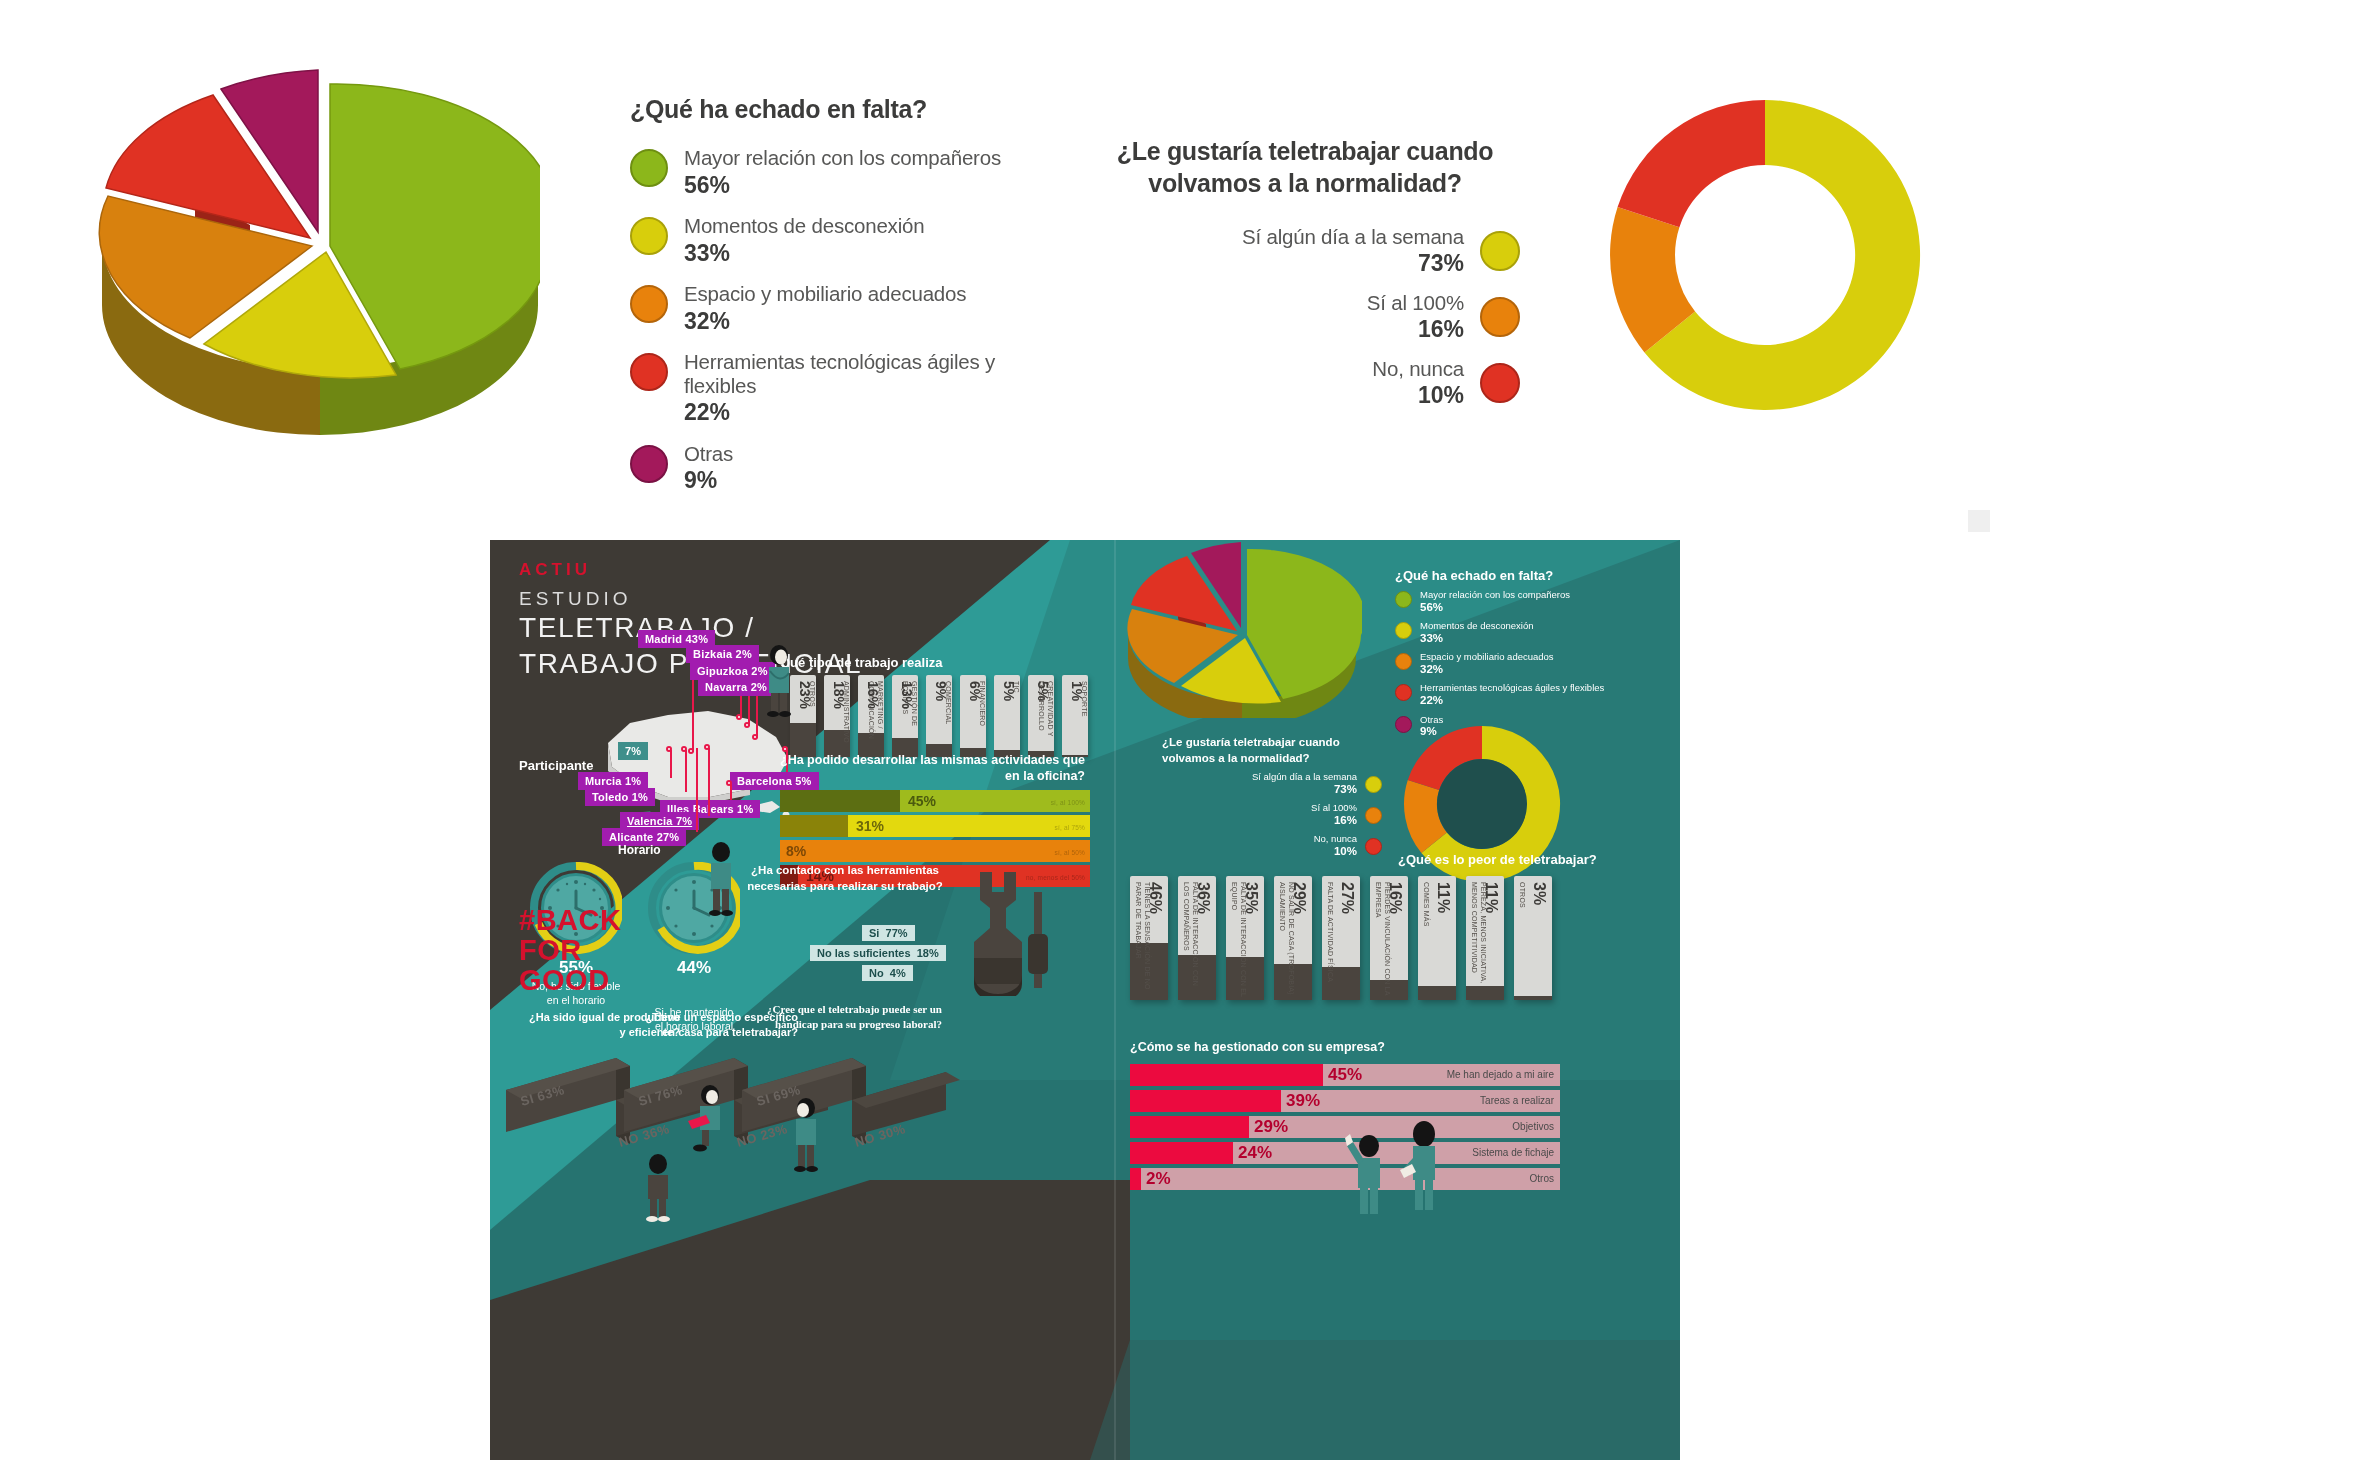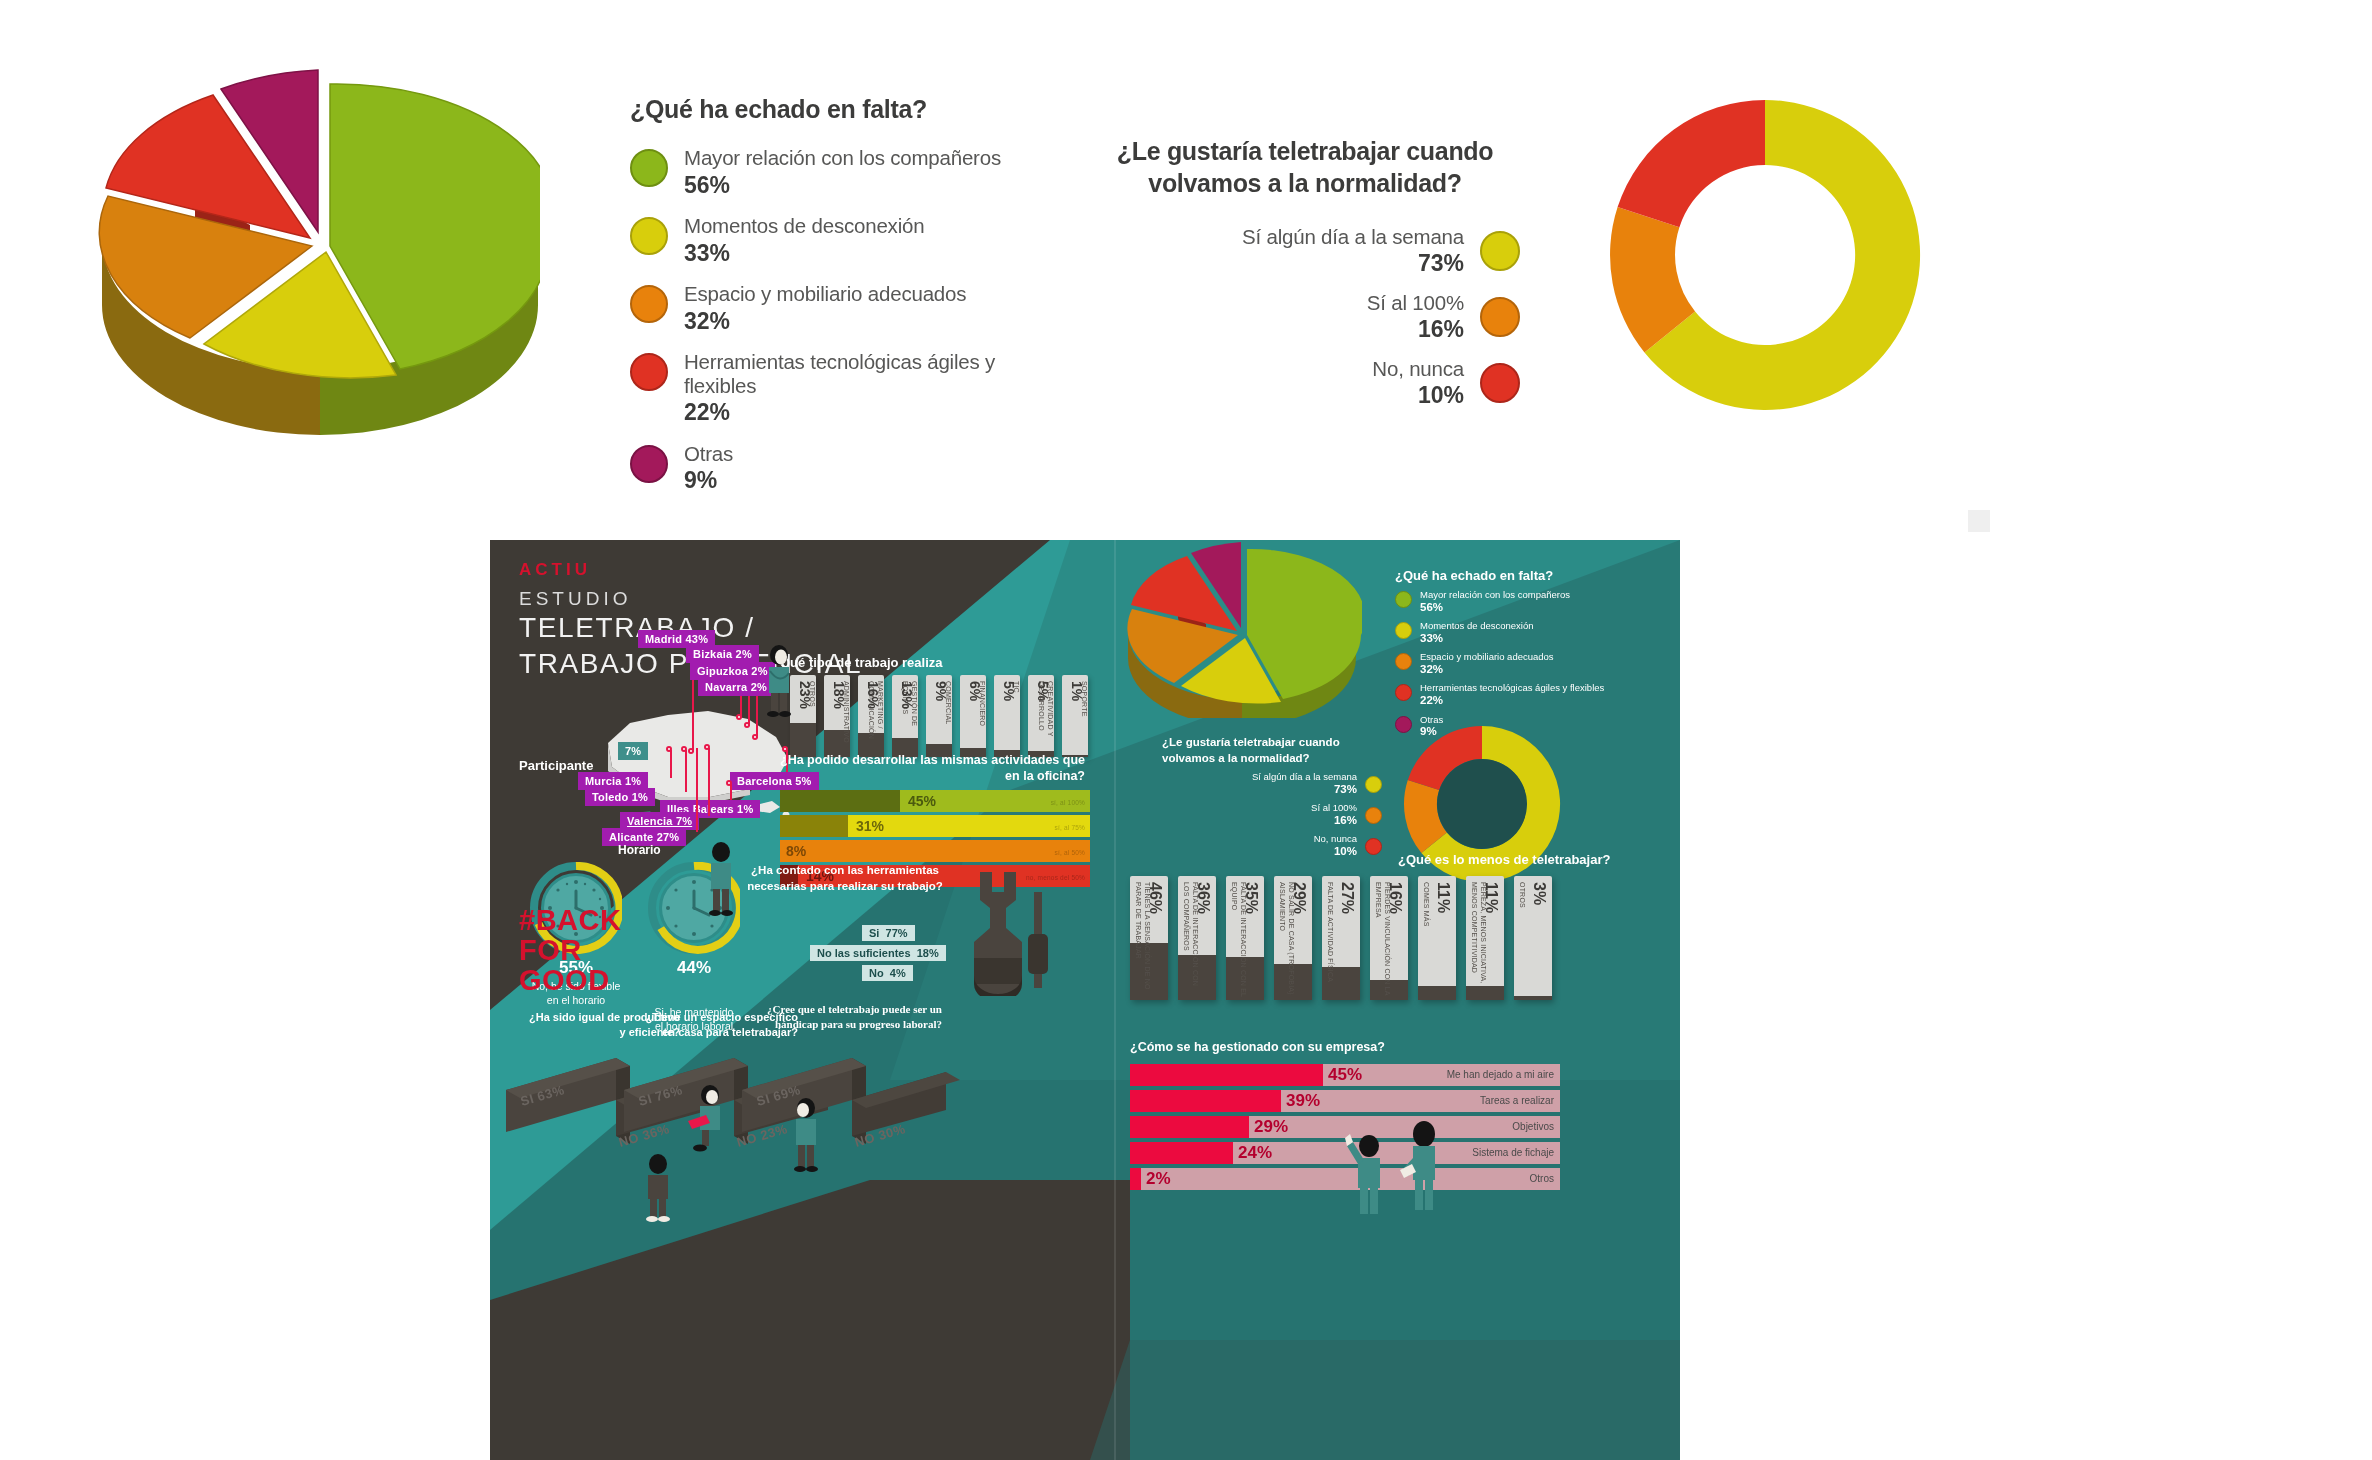--- a/index.html
+++ b/index.html
@@ -697,21 +697,21 @@
 
     <svg class="layer" style="left:906px;top:178px;" width="172" height="172" viewBox="0 0 172 172">
       <g transform="translate(86,86)">
         <path d="M0,-78 A78,78 0 1,1 -60.6,49 L-35.2,28.5 A45,45 0 1,0 0,-45 Z" fill="#D8CE0C"></path>
         <path d="M-60.6,49 A78,78 0 0,1 -74.2,-24.1 L-42.8,-13.9 A45,45 0 0,0 -35.2,28.5 Z" fill="#E8820C"></path>
         <path d="M-74.2,-24.1 A78,78 0 0,1 0,-78 L0,-45 A45,45 0 0,0 -42.8,-13.9 Z" fill="#E03223"></path>
         <circle cx="0" cy="0" r="45" fill="#1f4f4d"></circle>
       </g>
     </svg>
 
-    <div class="sec-title" style="left:908px;top:312px;font-size:13px;">¿Qué es lo menos de teletrabajar?</div>
+    <div class="sec-title" style="left:908px;top:312px;font-size:13px;">¿Qué es lo peor de teletrabajar?</div>
 
     <div class="pbar" style="left:640px;top:336px;width:38px;height:124px;">
       <div class="vbar-fill" style="height:46%;background:#4a443e;"></div>
       <div class="pbar-txt">TIENES LA SENSACIÓN DE NO PARAR DE TRABAJAR</div>
       <div class="pbar-pct">46%</div>
     </div>
     <div class="pbar" style="left:688px;top:336px;width:38px;height:124px;">
       <div class="vbar-fill" style="height:36%;background:#4a443e;"></div>
       <div class="pbar-txt">FALTA DE INTERACCIÓN CON LOS COMPAÑEROS</div>
       <div class="pbar-pct">36%</div>

